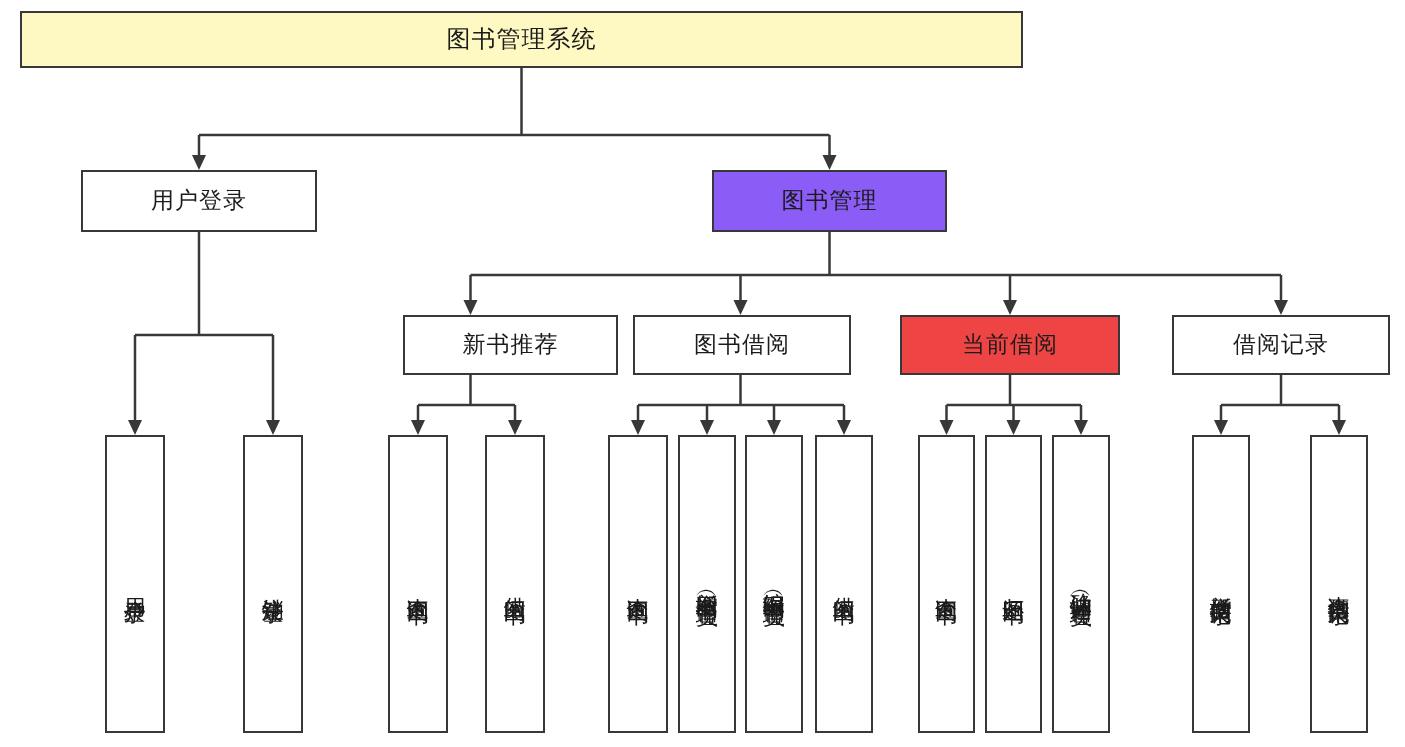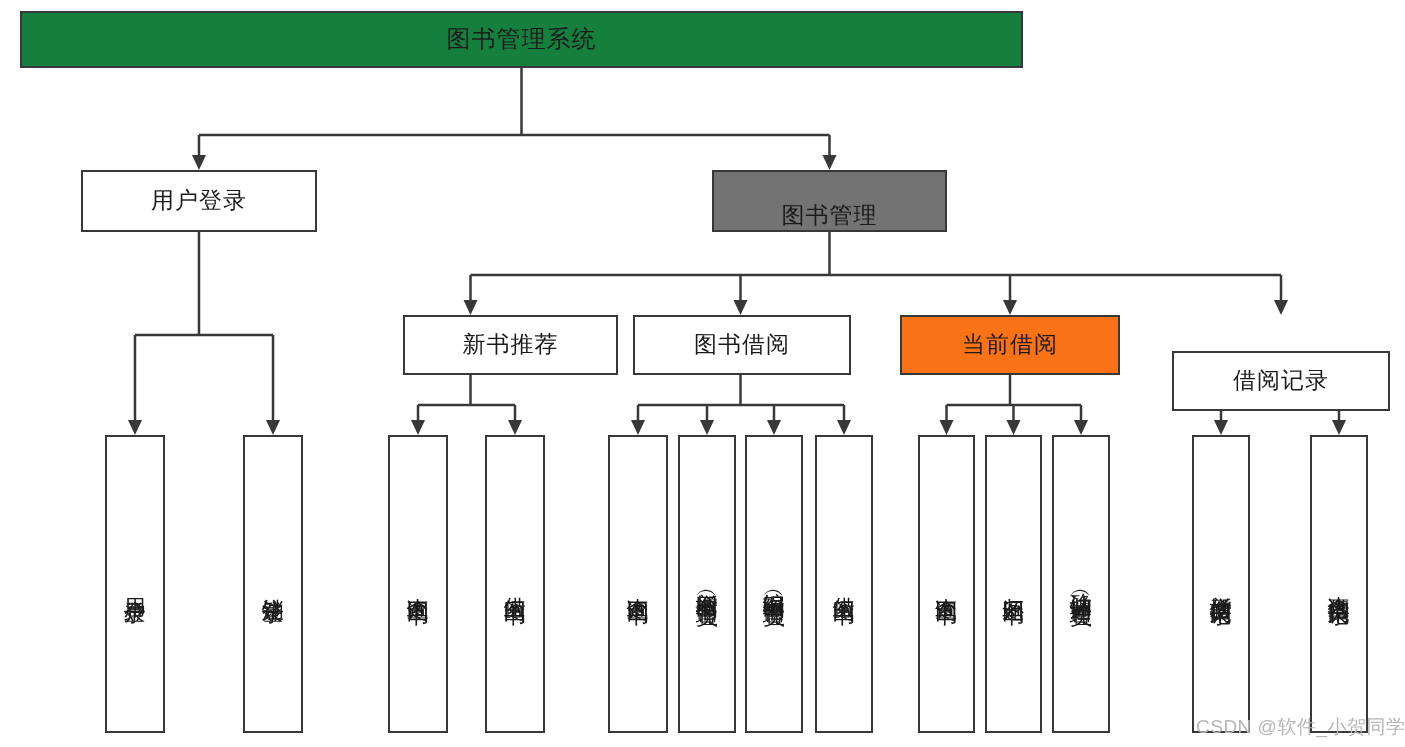--- a/index.html
+++ b/index.html
@@ -117,39 +117,39 @@
       <line x1="1081" y1="405" x2="1081" y2="422" stroke="#38383a" stroke-width="2.5"></line>
       <polygon points="1074,420 1088,420 1081,435" fill="#38383a"></polygon>
       <line x1="1281" y1="375" x2="1281" y2="405" stroke="#38383a" stroke-width="2.5"></line>
       <line x1="1221" y1="405" x2="1339" y2="405" stroke="#38383a" stroke-width="2.5"></line>
       <line x1="1221" y1="405" x2="1221" y2="422" stroke="#38383a" stroke-width="2.5"></line>
       <polygon points="1214,420 1228,420 1221,435" fill="#38383a"></polygon>
       <line x1="1339" y1="405" x2="1339" y2="422" stroke="#38383a" stroke-width="2.5"></line>
       <polygon points="1332,420 1346,420 1339,435" fill="#38383a"></polygon>
     </svg>
   <div id="nodes">
-      <div class="node node-h root" style="left: 20px; top: 11px; width: 1003px; height: 57px; border-color: rgb(56, 56, 58); background: #15803d;">
+      <div class="node node-h root" style="left: 20px; top: 11px; width: 1003px; height: 57px; border-color: rgb(56, 56, 58); background: #fef9c3;">
         <span class="label">图书管理系统</span>
       </div>
       <div class="node node-h" style="left: 81px; top: 170px; width: 236px; height: 62px; border-color: rgb(56, 56, 58); background: rgb(255, 255, 255);">
         <span class="label">用户登录</span>
       </div>
-      <div class="node node-h" style="left: 712px; top: 170px; width: 235px; height: 62px; border-color: rgb(56, 56, 58); background: #737373; align-items: flex-end;">
+      <div class="node node-h" style="left: 712px; top: 170px; width: 235px; height: 62px; border-color: rgb(56, 56, 58); background: #8b5cf6;">
         <span class="label">图书管理</span>
       </div>
       <div class="node node-h" style="left: 363px; top: 315px; width: 215px; height: 60px; border-color: rgb(56, 56, 58); background: rgb(255, 255, 255); margin-left: 40px;">
         <span class="label">新书推荐</span>
       </div>
       <div class="node node-h" style="left: 633px; top: 315px; width: 218px; height: 60px; border-color: rgb(56, 56, 58); background: rgb(255, 255, 255);">
         <span class="label">图书借阅</span>
       </div>
-      <div class="node node-h" style="left: 900px; top: 315px; width: 220px; height: 60px; border-color: rgb(56, 56, 58); background: #f97316;">
+      <div class="node node-h" style="left: 900px; top: 315px; width: 220px; height: 60px; border-color: rgb(56, 56, 58); background: #ef4444;">
         <span class="label">当前借阅</span>
       </div>
-      <div class="node node-h" style="left: 1172px; top: 315px; width: 218px; height: 60px; border-color: rgb(56, 56, 58); background: rgb(255, 255, 255); margin-top: 36px;">
+      <div class="node node-h" style="left: 1172px; top: 315px; width: 218px; height: 60px; border-color: rgb(56, 56, 58); background: rgb(255, 255, 255);">
         <span class="label">借阅记录</span>
       </div>
       <div class="node node-v" style="left: 105px; top: 435px; width: 60px; height: 298px; border-color: rgb(56, 56, 58); background: rgb(255, 255, 255);">
         <span class="label">用户登录</span>
       </div>
       <div class="node node-v" style="left: 243px; top: 435px; width: 60px; height: 298px; border-color: rgb(56, 56, 58); background: rgb(255, 255, 255);">
         <span class="label">注销登录</span>
       </div>
       <div class="node node-v" style="left: 388px; top: 435px; width: 60px; height: 298px; border-color: rgb(56, 56, 58); background: rgb(255, 255, 255);">
         <span class="label">查询图书</span>
@@ -178,14 +178,13 @@
       <div class="node node-v" style="left: 1052px; top: 435px; width: 58px; height: 298px; border-color: rgb(56, 56, 58); background: rgb(255, 255, 255);">
         <span class="label">确认归还（管理员）</span>
       </div>
       <div class="node node-v" style="left: 1192px; top: 435px; width: 58px; height: 298px; border-color: rgb(56, 56, 58); background: rgb(255, 255, 255);">
         <span class="label">新增借阅记录</span>
       </div>
       <div class="node node-v" style="left: 1310px; top: 435px; width: 58px; height: 298px; border-color: rgb(56, 56, 58); background: rgb(255, 255, 255);">
         <span class="label">查询借阅记录</span>
       </div>
     </div>
-  <div class="watermark" style="left: 1196px; top: 714px; color: rgb(182, 182, 182);">CSDN @软件_小贺同学</div>
 </div>
 
 </body></html>

